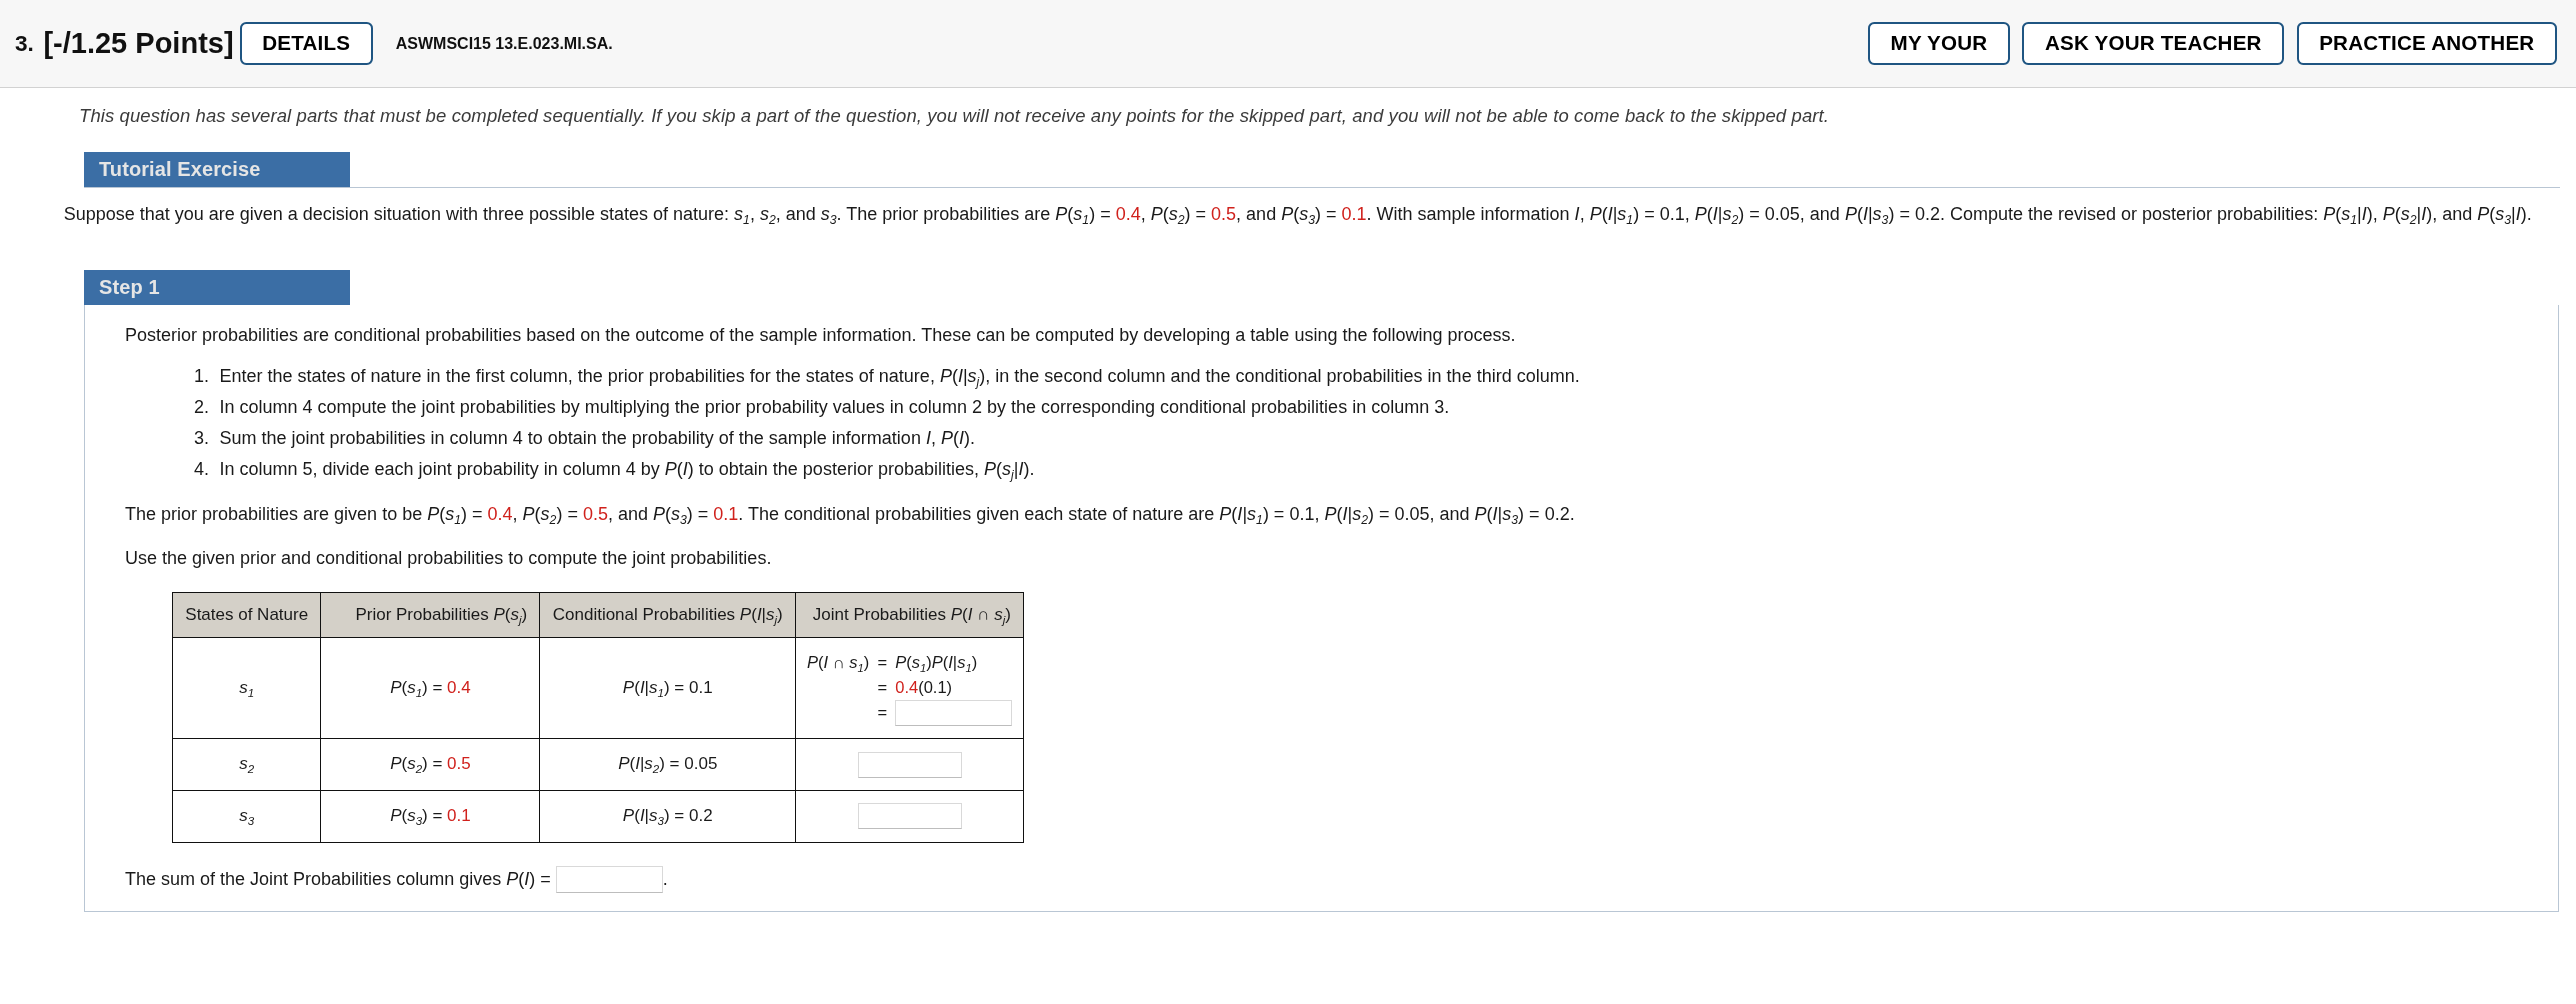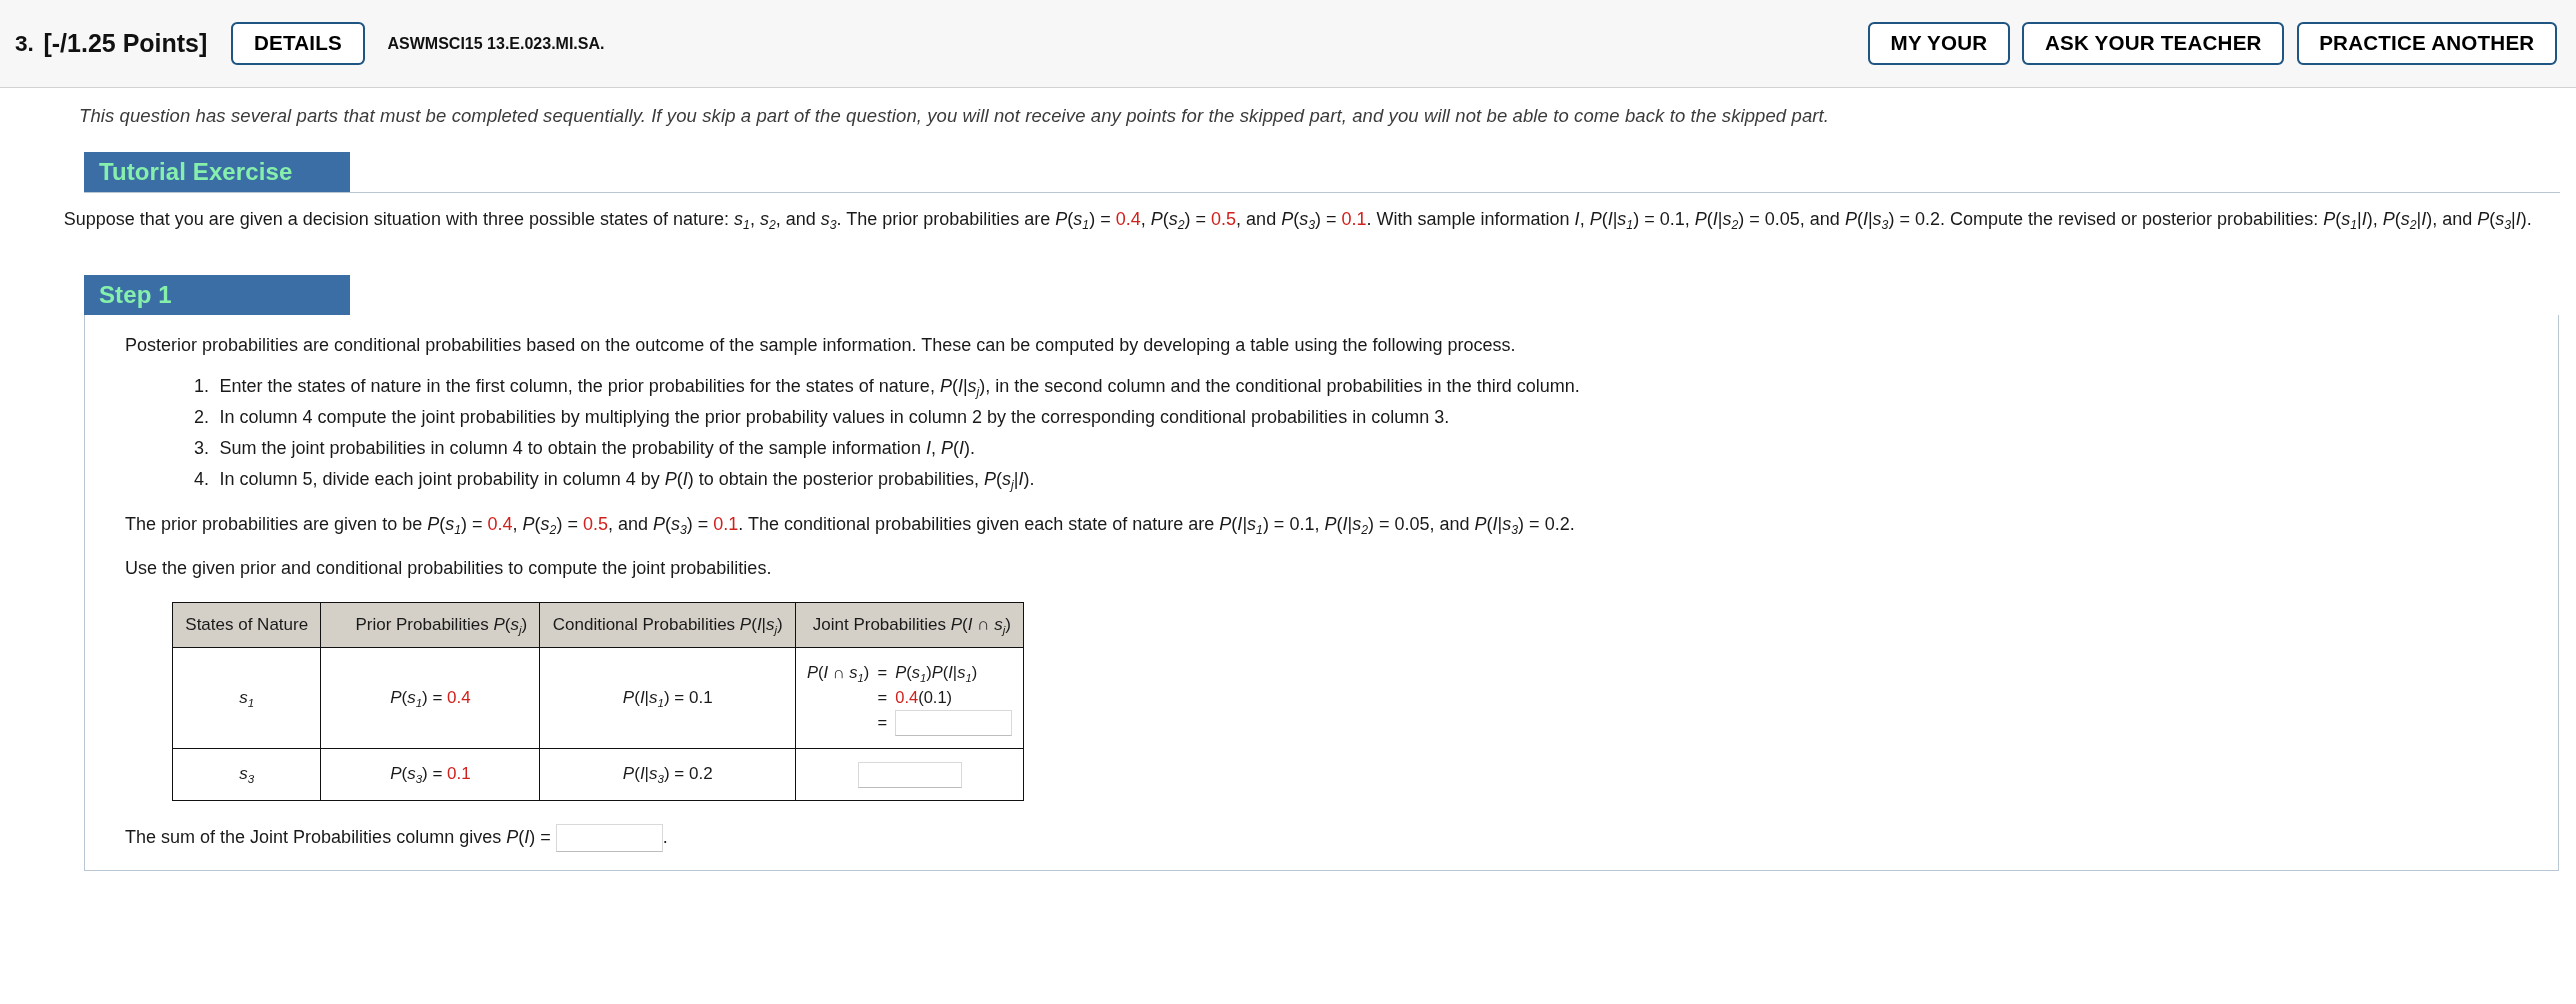--- a/index.html
+++ b/index.html
@@ -22,24 +22,24 @@
     padding: 0 19px 0 15px;
   }
   .qnum {
     font-size: 22.6px;
     font-weight: bold;
     color: #111;
     margin-right: 9.6px;
     white-space: nowrap;
   }
   .qpoints {
-    font-size: 25px;
+    font-size: 29px;
     font-weight: bold;
     color: #111;
-    margin-right: 24px;
+    margin-right: 6px;
     white-space: nowrap;
   }
   .btn {
     border: 2.1px solid #1f5582;
     border-radius: 6.2px;
     background: #ffffff;
     color: #000000;
     font-size: 20.6px;
     font-weight: bold;
     letter-spacing: 0.2px;
@@ -69,23 +69,23 @@
     color: #3b3b3b;
     padding: 16.5px 0 0 79px;
     letter-spacing: 0.1px;
   }
 
   
   .section-wrap { position: relative; margin-top: 25px; }
   .section-tab {
     display: inline-block;
     background: #3b6ea5;
-    color: #86efac;
-    font-weight: bold;
-    font-size: 24px;
+    color: #e5e5e5;
+    font-weight: bold;
+    font-size: 20px;
     padding: 6.2px 0 6.2px 15px;
     width: 266px;
     margin-left: 84px;
     letter-spacing: 0.1px;
   }
   .section-rule {
     border-top: 1.4px solid #b9c6d4;
     margin-left: 84px;
     margin-right: 16.5px;
   }
@@ -313,20 +313,36 @@
                 </span>
                 <span class="jrow">
                   <span class="jlabel jpad"><span class="mvar nowrap">P</span>(<span class="mvar">I</span> ∩ <span class="mvar nowrap">s<sub>1</sub></span>)</span>
                   <span class="jeq">=</span>
                   <input class="ansbox wide" type="text" value="" style="">
                 </span>
               </span>
             </td>
           </tr>
 
+          <tr>
+            <td class="state">
+              <span class="mvar nowrap">s<sub>2</sub></span>
+            </td>
+            <td class="prior">
+              <span class="mvar nowrap">P</span>(<span class="mvar nowrap">s<sub>2</sub></span>) =
+              <span class="red">0.5</span>
+            </td>
+            <td class="cond">
+              <span class="mvar nowrap">P</span>(<span class="mvar">I</span>|<span class="mvar nowrap">s<sub>2</sub></span>) =
+              <span>0.05</span>
+            </td>
+            <td class="joint">
+              <input class="ansbox" type="text" value="" style="">
+            </td>
+          </tr>
 
           <tr>
             <td class="state">
               <span class="mvar nowrap">s<sub>3</sub></span>
             </td>
             <td class="prior">
               <span class="mvar nowrap">P</span>(<span class="mvar nowrap">s<sub>3</sub></span>) =
               <span class="red">0.1</span>
             </td>
             <td class="cond">

